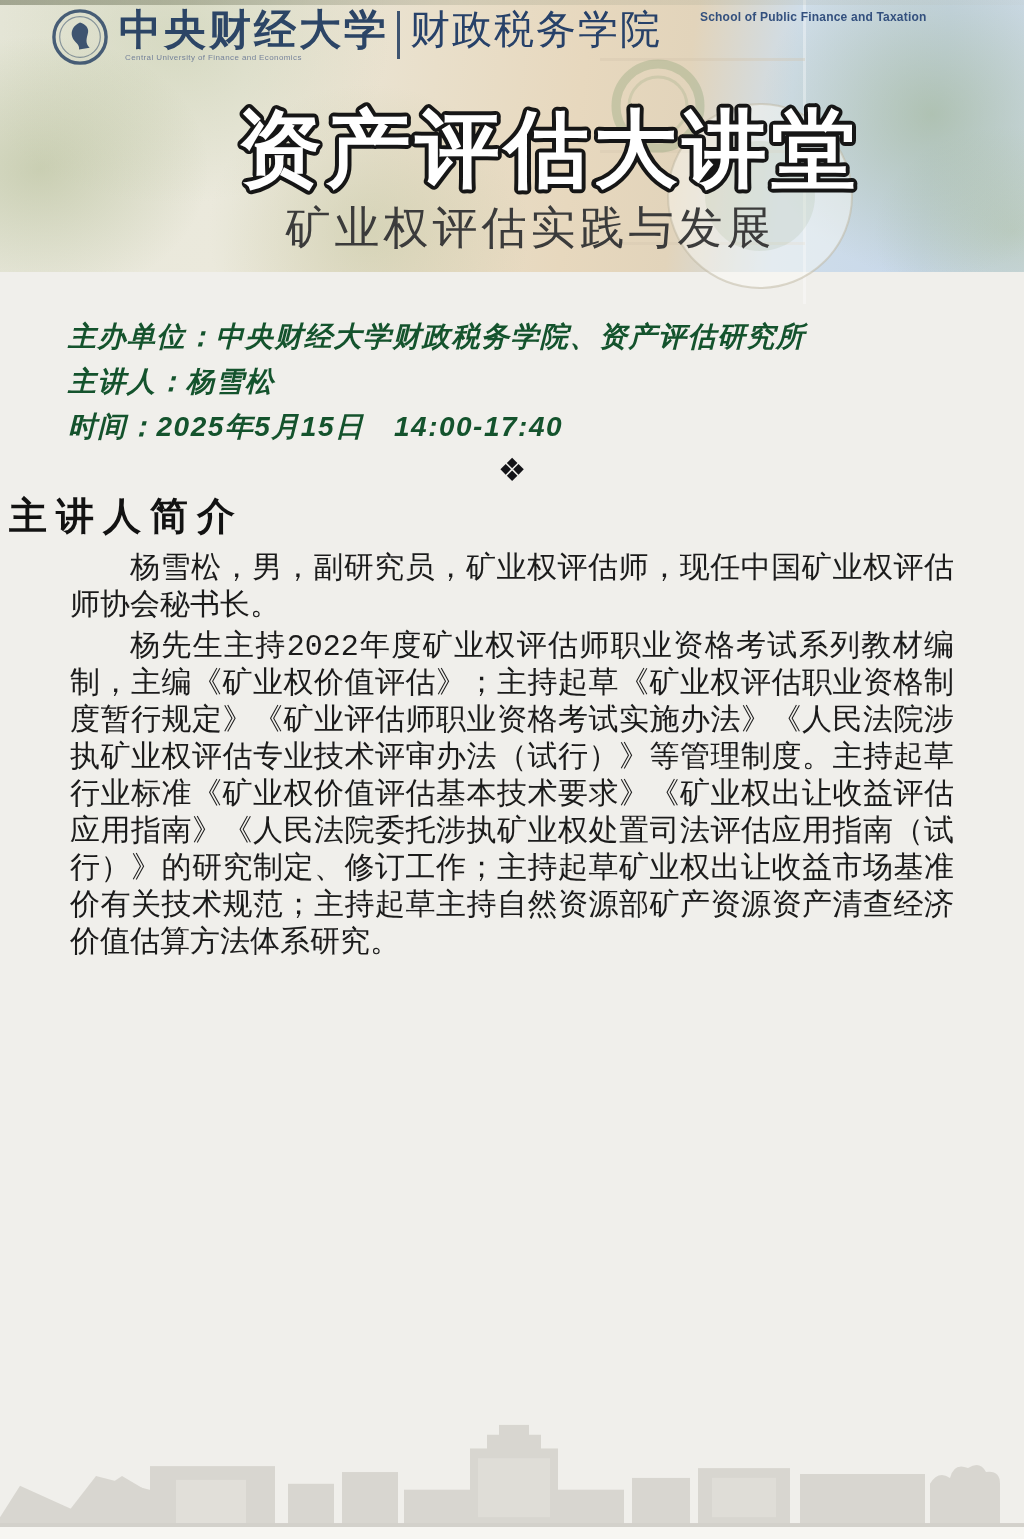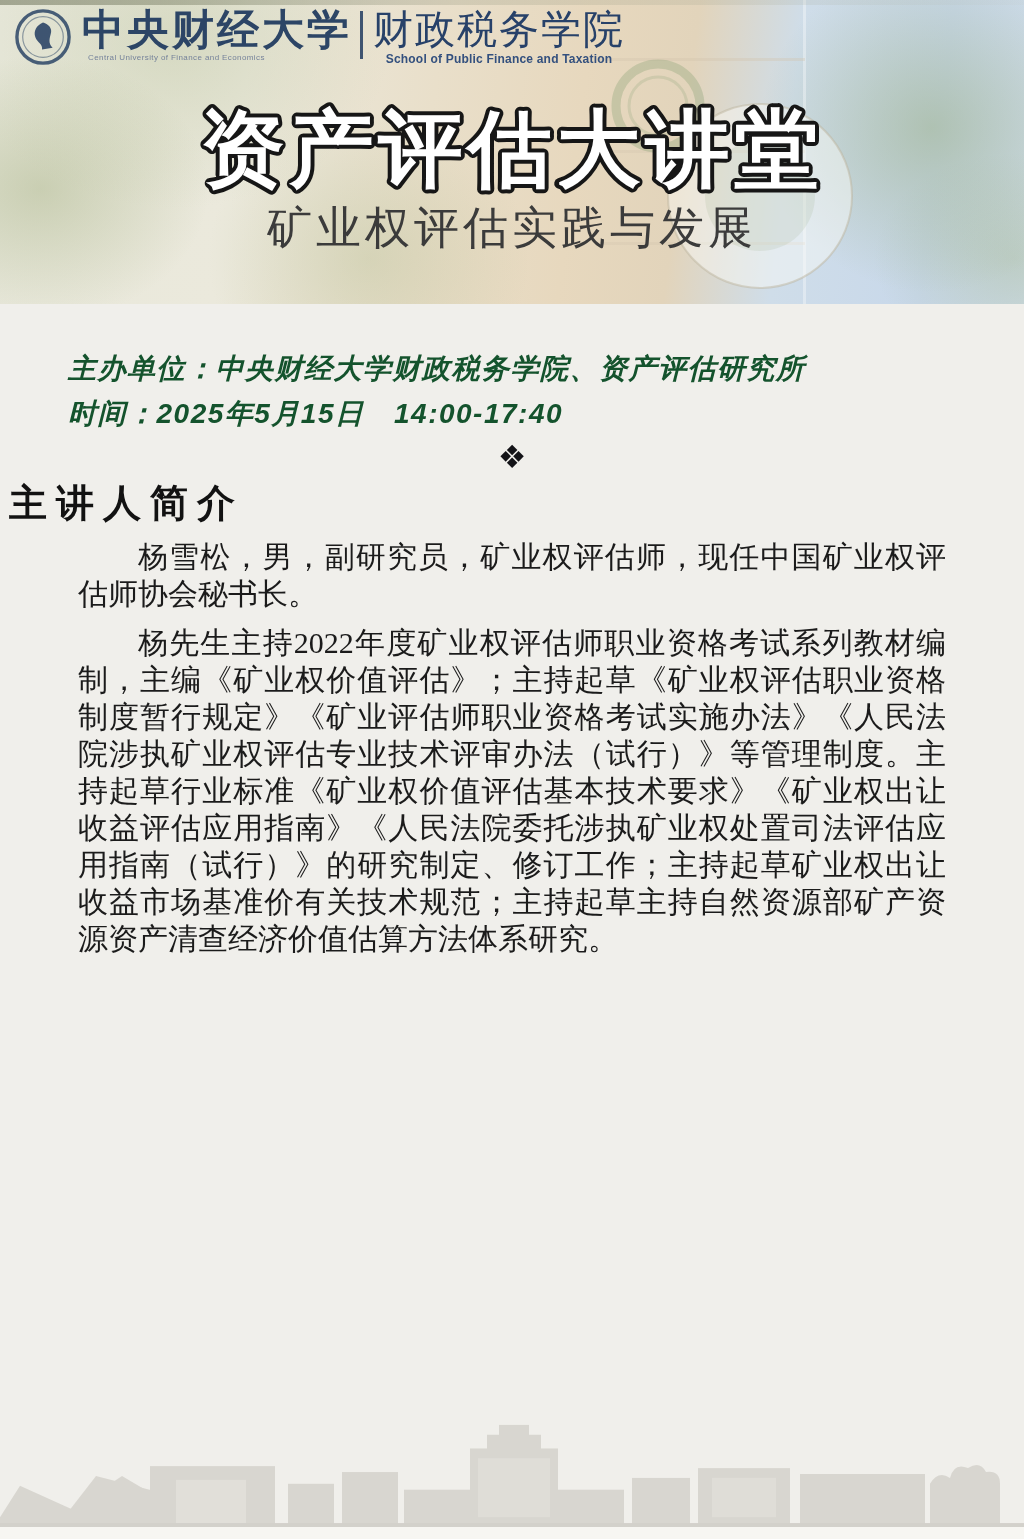--- a/index.html
+++ b/index.html
@@ -6,47 +6,48 @@
   html,body { background:#dcdcd6; }
   body { width:1024px; font-family:"Liberation Sans", sans-serif; }
 
   .poster {
     position:relative; width:1024px; height:1539px;
     background:#f0efeb; overflow:hidden;
   }
 
   
   .hero {
-    position:relative; height:304px;
+    position:relative; height:272px;
     background:
       radial-gradient(ellipse 240px 190px at 4% 62%,  rgba(150,164,112,.38), rgba(150,164,112,0) 70%),
       radial-gradient(ellipse 300px 230px at 17% 14%, rgba(186,196,158,.42), rgba(186,196,158,0) 72%),
       radial-gradient(ellipse 230px 210px at 36% 85%, rgba(168,180,132,.30), rgba(168,180,132,0) 70%),
       radial-gradient(ellipse 260px 250px at 91% 42%, rgba(140,162,102,.42), rgba(140,162,102,0) 66%),
       radial-gradient(ellipse 200px 150px at 99% 85%, rgba(150,170,112,.30), rgba(150,170,112,0) 70%),
       linear-gradient(97deg,#e8e8db 0%,#ebe9dc 24%,#e9dfca 42%,#e7d8be 56%,#e2d4bb 66%,#cfdde9 76%,#c8d8ea 90%,#cedce9 100%);
+    padding-left: 37px;
   }
   .hero::before {
     content:""; position:absolute; left:0; top:0; right:0; height:5px; z-index:3;
     background:linear-gradient(90deg, rgba(96,102,76,.50), rgba(150,152,128,.28) 45%, rgba(190,195,185,.10));
   }
   .hero-deco { position:absolute; left:0; top:0; z-index:1; }
 
   .brand { position:relative; z-index:2; display:flex; align-items:flex-start; padding:8px 0 0 14px; }
   .seal { width:58px; height:58px; margin-right:10px; flex:none; }
   .uni-block { display:flex; flex-direction:column; }
   .uni-cn {
     font-family:"Liberation Serif", serif; font-weight:bold; font-size:42px; line-height:44px;
     color:#2c4566; letter-spacing:3px; white-space:nowrap;
   }
   .uni-en { font-size:8px; color:#5b6b8e; opacity:.8; letter-spacing:.4px; margin-top:1px; padding-left:6px; white-space:nowrap; }
   .brand-divider { width:3px; height:48px; background:#2c4566; opacity:.9; margin:3px 10px 0 8px; flex:none; }
-  .school-block { display:flex; flex-direction:column;text-align:center; }
+  .school-block { display:flex; flex-direction:row; }
   .school-cn { font-size:40px; line-height:42px; color:#274169; letter-spacing:2px; font-weight:500; white-space:nowrap; }
-  .school-en { font-size:12px; font-weight:bold; color:#33507e; letter-spacing:.2px; margin-top:2px; white-space:nowrap; }
+  .school-en { font-size:12px; font-weight:bold; color:#33507e; letter-spacing:.2px; margin-top:2px; white-space:nowrap;margin-left:38px; }
 
   .title-svg { position:relative; z-index:2; display:block; margin-top:14px; }
   .bubble {
     font-family:"DejaVu Sans", sans-serif; font-weight:900; font-size:84px;
     fill:#ffffff; stroke:#161616; stroke-width:8px;
     paint-order:stroke fill; stroke-linejoin:round; stroke-linecap:round;
     letter-spacing:5px;
   }
   .hero-sub {
     position:relative; z-index:2; text-align:center; margin-top:4px;
@@ -63,21 +64,21 @@
     margin-top:4px; text-align:left; font-size:38px; line-height:46px; font-weight:bold;
     color:#121212; letter-spacing:9px; text-indent:9px; font-family:"Liberation Serif", serif;
   }
 
   
   .bio {
     width:892px; margin:12px auto 0;
     font-family:"Liberation Serif", serif; font-size:30px; line-height:37px;
     color:#1b1b1b; text-align:justify;
   }
-  .bio p { text-indent:2em; margin:12px; }
+  .bio p { text-indent:2em; margin:4px;font-family:Liberation Mono, monospace; }
 
   
   .skyline { position:absolute; left:0; bottom:12px; width:1024px; height:108px; opacity:.55; }
   .bottom-strip { position:absolute; left:0; bottom:0; width:100%; height:12px; background:#f7f6f2; }
 </style>
 </head>
 <body>
 
 <div class="poster">
 
@@ -116,20 +117,23 @@
     </svg>
 
     <div class="hero-sub">矿业权评估实践与发展</div>
   </header>
 
   <section class="info">
     <div class="info-line">
       <span>主办单位：</span><span>中央财经大学财政税务学院、资产评估研究所</span>
     </div>
     <div class="info-line">
+      <span>主讲人：</span><span>杨雪松</span>
+    </div>
+    <div class="info-line">
       <span>时间：</span><span>2025年5月15日　14:00-17:40</span>
     </div>
   </section>
 
   <div class="ornament">❖</div>
   <h2 class="section-title">主讲人简介</h2>
 
   <section class="bio">
     <p>杨雪松，男，副研究员，矿业权评估师，现任中国矿业权评估师协会秘书长。</p>
     <p>杨先生主持2022年度矿业权评估师职业资格考试系列教材编制，主编《矿业权价值评估》；主持起草《矿业权评估职业资格制度暂行规定》《矿业评估师职业资格考试实施办法》《人民法院涉执矿业权评估专业技术评审办法（试行）》等管理制度。主持起草行业标准《矿业权价值评估基本技术要求》《矿业权出让收益评估应用指南》《人民法院委托涉执矿业权处置司法评估应用指南（试行）》的研究制定、修订工作；主持起草矿业权出让收益市场基准价有关技术规范；主持起草主持自然资源部矿产资源资产清查经济价值估算方法体系研究。</p>

